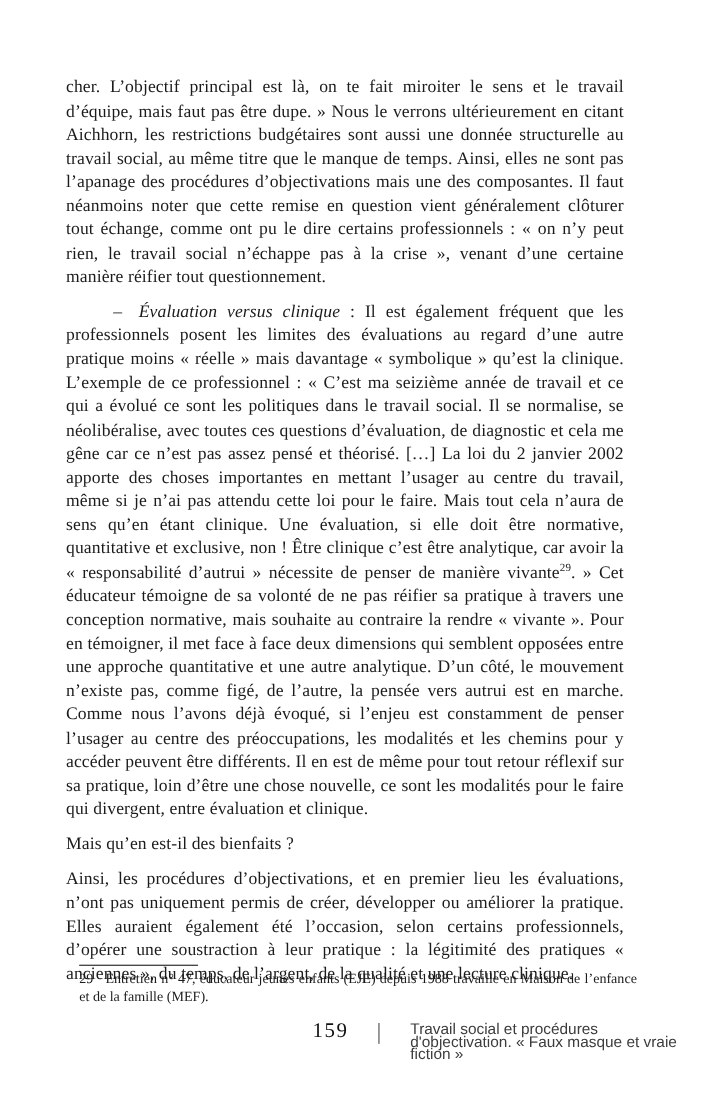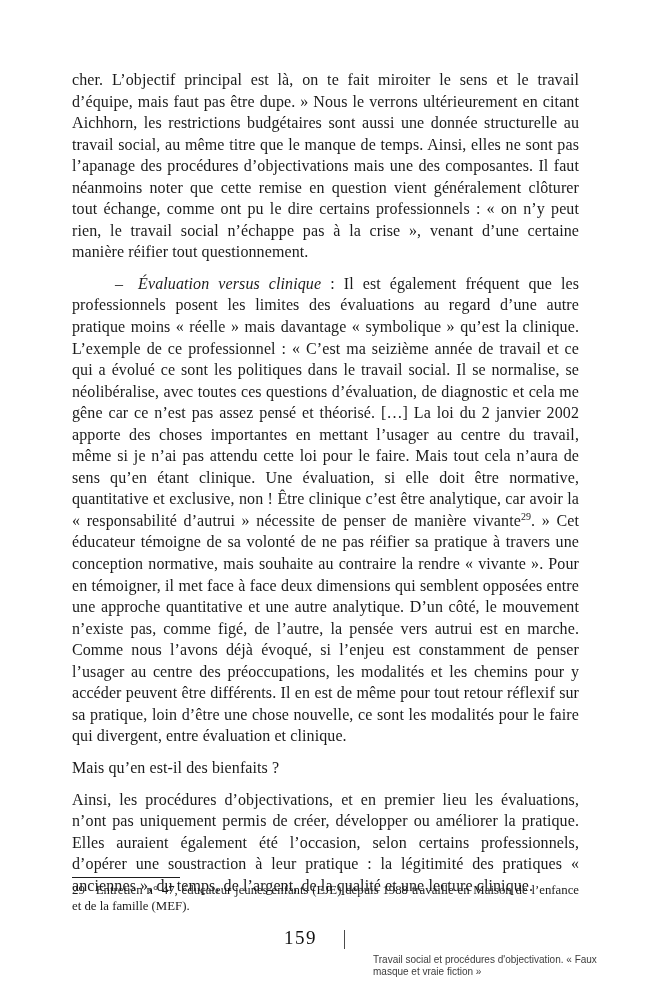--- a/index.html
+++ b/index.html
@@ -11,21 +11,21 @@
     position: relative;
     width: 650px;
     height: 1007px;
     background: #ffffff;
     font-family: "Liberation Serif", serif;
     color: #1b1b1b;
     overflow: hidden;
   }
   .body-text {
     position: absolute;
-    left: 72px;
+    left: 60px;
     top: 69px;
     width: 507px;
   }
   .body-text p {
     margin: 0 0 10px 0;
     font-size: 16px;
     line-height: 21.55px;
     text-align: justify;
     letter-spacing: 0.1px;
   }
@@ -79,26 +79,25 @@
   }
   .footer-divider {
     width: 1px;
     height: 19px;
     background: #4a4a4a;
     margin: 2px 8px 0 7px;
     flex: 0 0 auto;
   }
   .footer-title {
     font-family: "Liberation Sans", sans-serif;
-    font-size: 10px;
+    font-size: 14px;
     line-height: 11.5px;
     color: #3c3c3c;
     width: 250px;
     padding-top: 2px;
-    margin-top: 24px;
   }
 </style>
 </head>
 <body>
 
 <div class="page">
 
   <div class="body-text">
     <p>cher. L’objectif principal est là, on te fait miroiter le sens et le travail d’équipe, mais faut pas être dupe. » Nous le verrons ultérieurement en citant Aichhorn, les restrictions budgétaires sont aussi une donnée structurelle au travail social, au même titre que le manque de temps. Ainsi, elles ne sont pas l’apanage des procédures d’objectivations mais une des composantes. Il faut néanmoins noter que cette remise en question vient généralement clôturer tout échange, comme ont pu le dire certains professionnels : « on n’y peut rien, le travail social n’échappe pas à la crise », venant d’une certaine manière réifier tout questionnement.</p>
 

